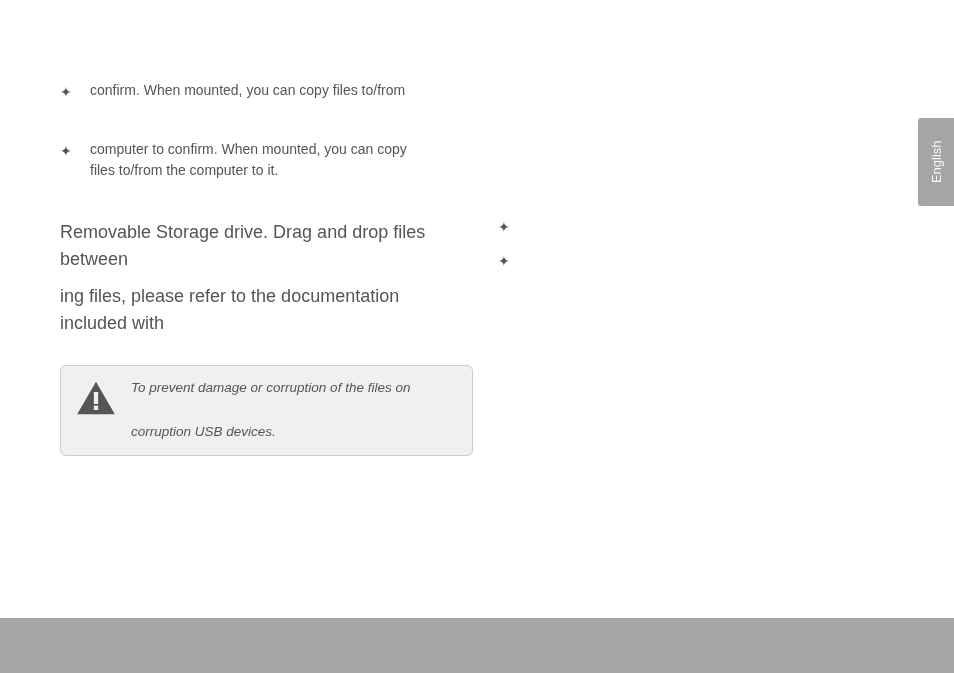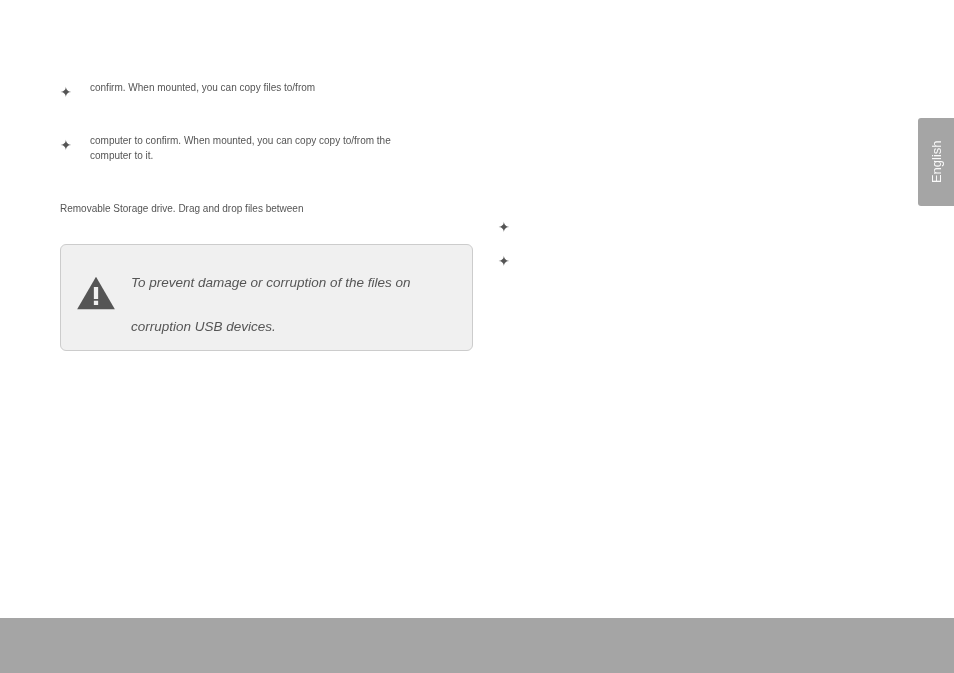--- a/index.html
+++ b/index.html
@@ -28,32 +28,32 @@
     }
     .bullet-star {
       position: absolute;
       left: 0;
       top: 2px;
       font-size: 14px;
       color: #555;
     }
     .bullet-text {
       color: #555;
-      font-size: 10px;
+      font-size: 14px;
     }
     .body-text {
       color: #555;
-      font-size: 10px;
+      font-size: 18px;
       margin-bottom: 10px;
     }
     .info-box {
       border: 1px solid #ccc;
       border-radius: 6px;
       background: #f0f0f0;
-      padding: 28px 14px 12px 14px;
+      padding: 12px 14px 12px 14px;
       margin-top: 28px;
       width: 413px;
       display: flex;
       gap: 14px;
       align-items: flex-start;
     }
     .warning-icon {
       flex-shrink: 0;
       width: 42px;
       height: 36px;
@@ -116,25 +116,26 @@
 <div class="content">
   <div class="bullet-item">
     <span class="bullet-star">✦</span>
     <div class="bullet-text">confirm. When mounted, you can copy files to/from</div>
   </div>
 
   <div class="bullet-item">
     <span class="bullet-star">✦</span>
     <div class="bullet-text">
       <span>computer to confirm. When mounted, you can copy</span>
-      <span>copy to/from the computer to it.</span>
+      <span>files to/from the computer to it.</span>
     </div>
   </div>
 
   <div class="body-text">Removable Storage drive. Drag and drop files between</div>
+  <div class="body-text">ing files, please refer to the documentation included with</div>
 
   <div class="info-box">
     <svg class="warning-icon" viewBox="0 0 48 42">
       <path d="M24 2 L46 40 L2 40 Z" fill="#555"></path>
       <rect x="21.5" y="14" width="5" height="14" fill="#f0f0f0"></rect>
       <rect x="21.5" y="30" width="5" height="5" fill="#f0f0f0"></rect>
     </svg>
     <div class="info-text">
       <span class="line1">To prevent damage or corruption of the files on</span>
       <span>corruption USB devices.</span>

